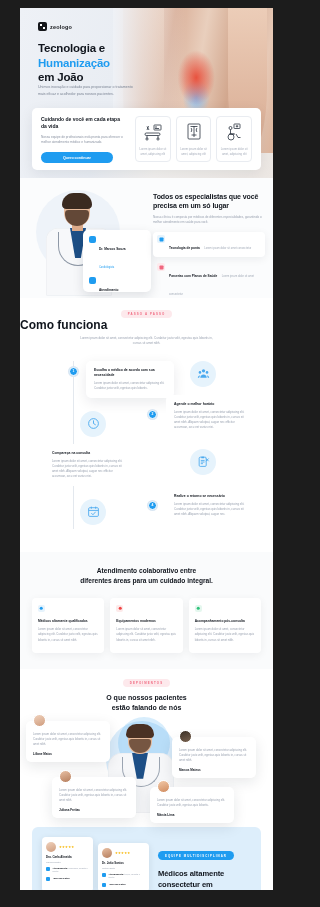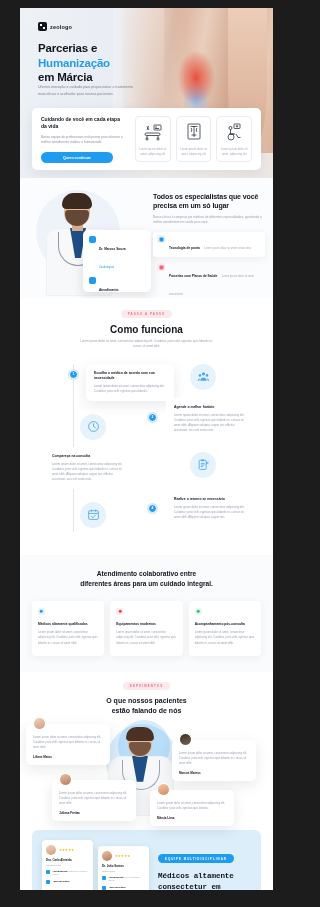--- a/index.html
+++ b/index.html
@@ -97,21 +97,21 @@
   .spec-item { display:flex; gap:4px; padding:3.5px 4px; border-radius:4px; align-items:flex-start; }
   .spec-item.active { background:#fff; box-shadow:0 2px 8px rgba(16,25,40,.07); }
   .si-ico { width:8px; height:8px; border-radius:2px; flex:none; display:flex; align-items:center; justify-content:center; }
   .si-t { font-size:3.2px; font-weight:700; color:#10151d; line-height:1.4; }
   .si-d { font-size:2.7px; color:#a3abb8; line-height:1.5; margin-top:1px; }
 
   
   .sec-how { position:relative; background:#fff; padding:12px 0 10px; }
   .pill { margin:0 auto; display:block; width:fit-content; padding:2px 7px; border-radius:8px;
     background:#fde9ec; color:#f0677f; font-size:2.9px; font-weight:700; letter-spacing:1.1px; }
-  .how-title { margin-top:6px; text-align:center; font-size:10px; font-weight:700; color:#10151d; }
+  .how-title { font-size:12px; font-weight:700; color:#10151d; }
   .how-sub { margin:4px auto 0; width:140px; text-align:center; font-size:3px; line-height:1.8; color:#9aa2b0; }
   .timeline { position:relative; margin-top:10px; height:185px; }
   .tl-line { position:absolute; left:53px; top:4px; width:.8px; height:168px; background:#e3e8ee; }
   .tl-dot { position:absolute; width:9px; height:9px; border-radius:50%; background:#1f9cf0; color:#fff;
     font-size:3.4px; font-weight:700; display:flex; align-items:center; justify-content:center; border:1.5px solid #fff; box-shadow:0 0 0 1px #d9e6f3; }
   .step-card { position:absolute; background:#fff; border-radius:5px; padding:7px 8px; width:88px; }
   .step-card.shadow { box-shadow:0 4px 14px rgba(16,25,40,.09); }
   .sc-t { font-size:3.4px; font-weight:700; color:#10151d; line-height:1.45; }
   .sc-d { margin-top:3px; font-size:2.9px; line-height:1.75; color:#9aa2b0; }
   .tl-icon { position:absolute; width:26px; height:26px; border-radius:50%; background:#e6f3fc; display:flex; align-items:center; justify-content:center; }
@@ -157,21 +157,21 @@
   .d-spec { margin-top:1.5px; font-size:2.5px; color:#a0a8b5; }
   .d-meta { margin-top:3px; display:flex; gap:2.5px; align-items:flex-start; }
   .d-dot { width:4px; height:4px; border-radius:1px; background:#1f9cf0; flex:none; margin-top:.3px; }
   .d-mt { font-size:2.4px; line-height:1.5; }
   .d-mt b { color:#10151d; font-weight:700; }
   .d-mt span { color:#a0a8b5; }
 
   .team-right { flex:1; padding-top:6px; }
   .team-pill { display:inline-block; padding:2.5px 7px; border-radius:8px; background:#1f9cf0; color:#fff;
     font-size:2.9px; font-weight:700; letter-spacing:1px; }
-  .team-title { margin-top:7px; font-size:7.6px; font-weight:700; line-height:1.45; color:#10151d; letter-spacing:-.1px;font-family:Liberation Mono, monospace; }
+  .team-title { margin-top:7px; font-size:7.6px; font-weight:700; line-height:1.45; color:#10151d; letter-spacing:-.1px; }
 
   .av-a { background:linear-gradient(160deg,#f0d2bd,#cf9c7d); }
   .av-b { background:linear-gradient(160deg,#3a3026,#7a6350); }
   .av-c { background:linear-gradient(160deg,#e8c0a4,#b57d5c); }
   .av-d { background:linear-gradient(160deg,#f2c9a8,#d08b5e); }
 </style>
 </head>
 <body>
 
 <div class="frame">
@@ -182,23 +182,23 @@
     <div class="hero-fade"></div>
 
     <div class="logo">
       <span class="logo-mark">
             <i></i>
           </span>
       <span class="logo-text">zeologo</span>
     </div>
 
     <h1 class="hero-title">
-      <span>Parcerias e</span><br>
+      <span>Tecnologia e</span><br>
       <span class="accent">Humanização</span><br>
-      <span>em Márcia</span>
+      <span>em João</span>
     </h1>
     <p class="hero-sub">Unimos inovação e cuidado para proporcionar o tratamento mais eficaz e acolhedor para nossos pacientes.</p>
 
     <div class="hero-card">
       <div class="hc-left">
         <div class="hc-title">Cuidando de você em cada etapa da vida</div>
         <div class="hc-text">Nossa equipe de profissionais está pronta para oferecer o melhor atendimento médico e humanizado.</div>
         <button class="hc-btn">Quero continuar</button>
       </div>
       <div class="hc-right">

